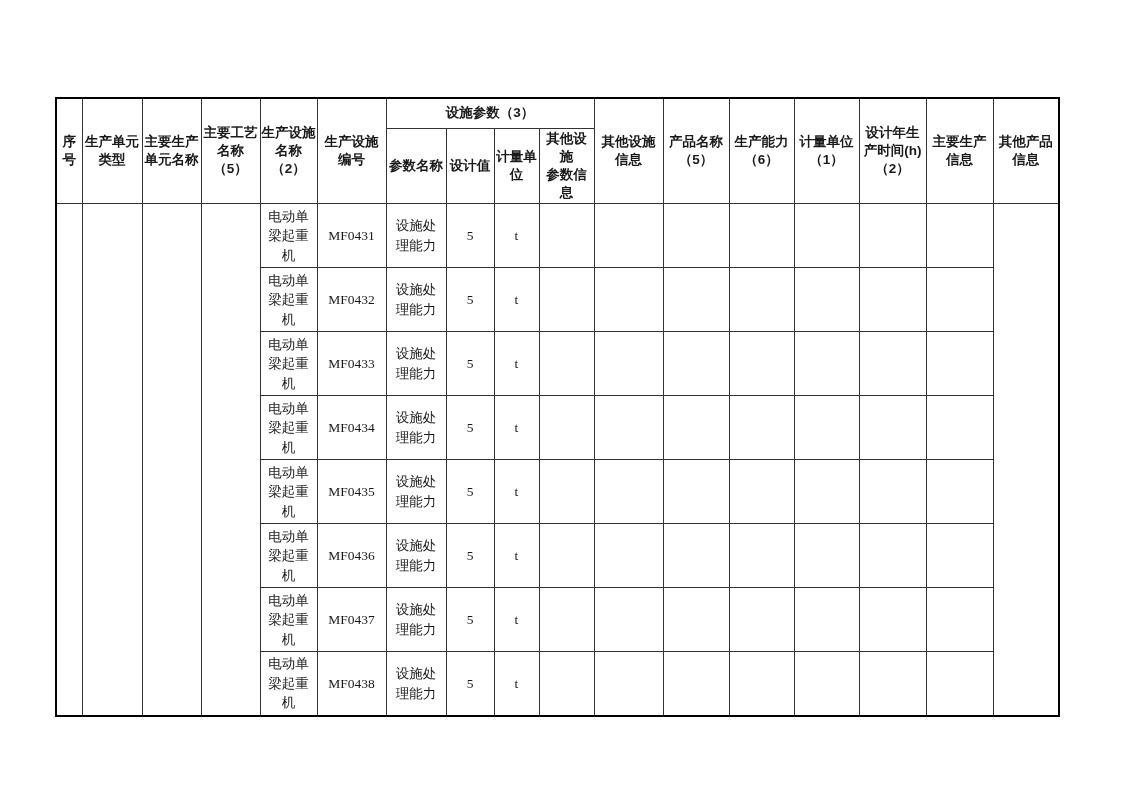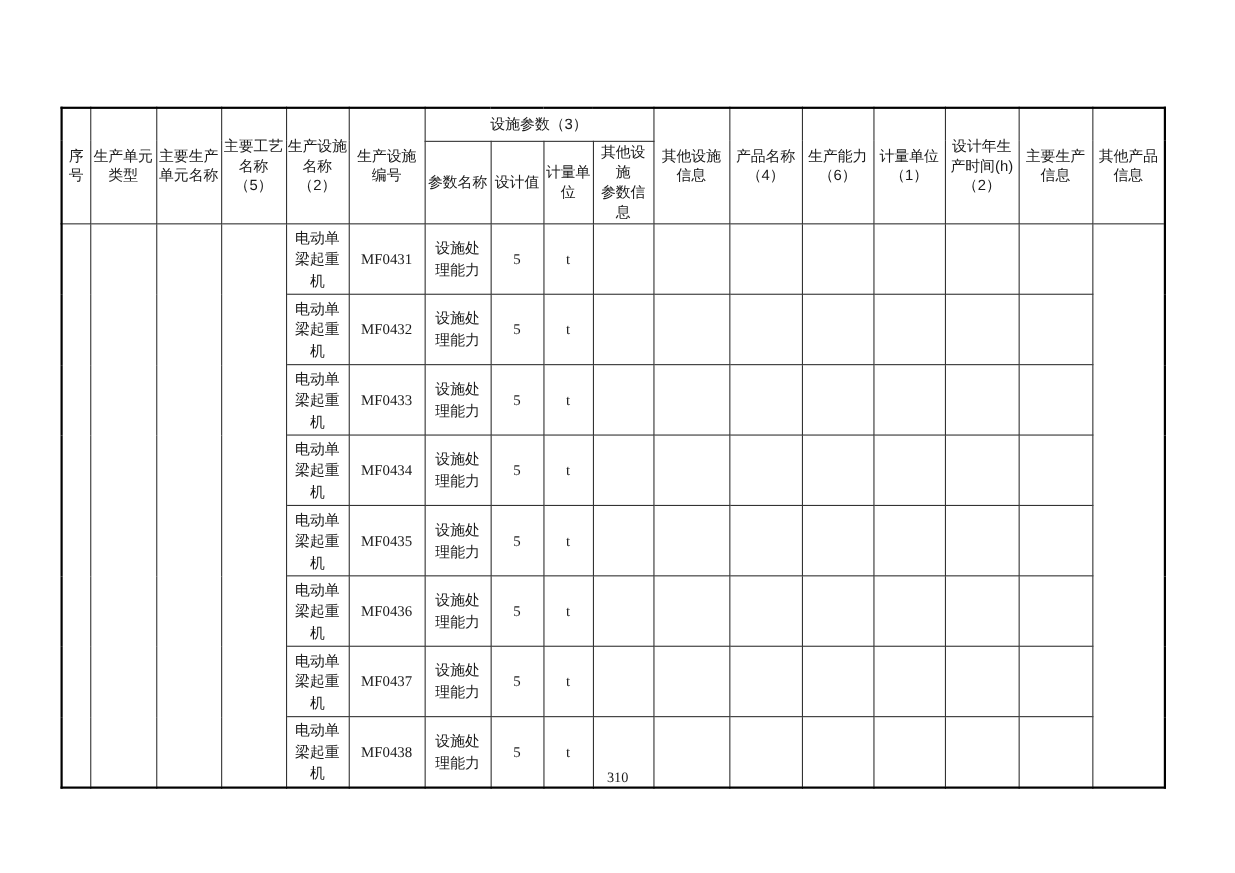--- a/index.html
+++ b/index.html
@@ -25,21 +25,21 @@
   table.main th, table.main td {
     border: 1px solid #333333;
     text-align: center;
     vertical-align: middle;
     white-space: pre-line;
     overflow: hidden;
     padding: 1px;
   }
   table.main th {
     font-family: "Liberation Sans", "DejaVu Sans", sans-serif;
-    font-weight: normal;
+    font-weight: bold;
     font-size: 13.5px;
     line-height: 1.35;
   }
   tr.group-row { height: 30px; }
   tr.sub-row { height: 53px; }
   tbody tr { height: 64px; }
   table.main td {
     font-size: 13.5px;
     line-height: 1.45;
   }
@@ -90,21 +90,21 @@
         <th rowspan="2">主要工艺
 名称（5）</th>
         <th rowspan="2">生产设施
 名称（2）</th>
         <th rowspan="2">生产设施
 编号</th>
         <th colspan="4">设施参数（3）</th>
         <th rowspan="2">其他设施
 信息</th>
         <th rowspan="2">产品名称
-（4）</th>
+（5）</th>
         <th rowspan="2">生产能力
 （6）</th>
         <th rowspan="2">计量单位
 （1）</th>
         <th rowspan="2">设计年生
 产时间(h)
 （2）</th>
         <th rowspan="2">主要生产
 信息</th>
         <th rowspan="2">其他产品
@@ -257,15 +257,14 @@
         <td></td>
         <td></td>
         <td></td>
         <td></td>
         <td></td>
         <td></td>
       </tr>
     </tbody>
   </table>
 
-  <div class="pageno">310</div>
 
 </div>
 
 </body></html>

